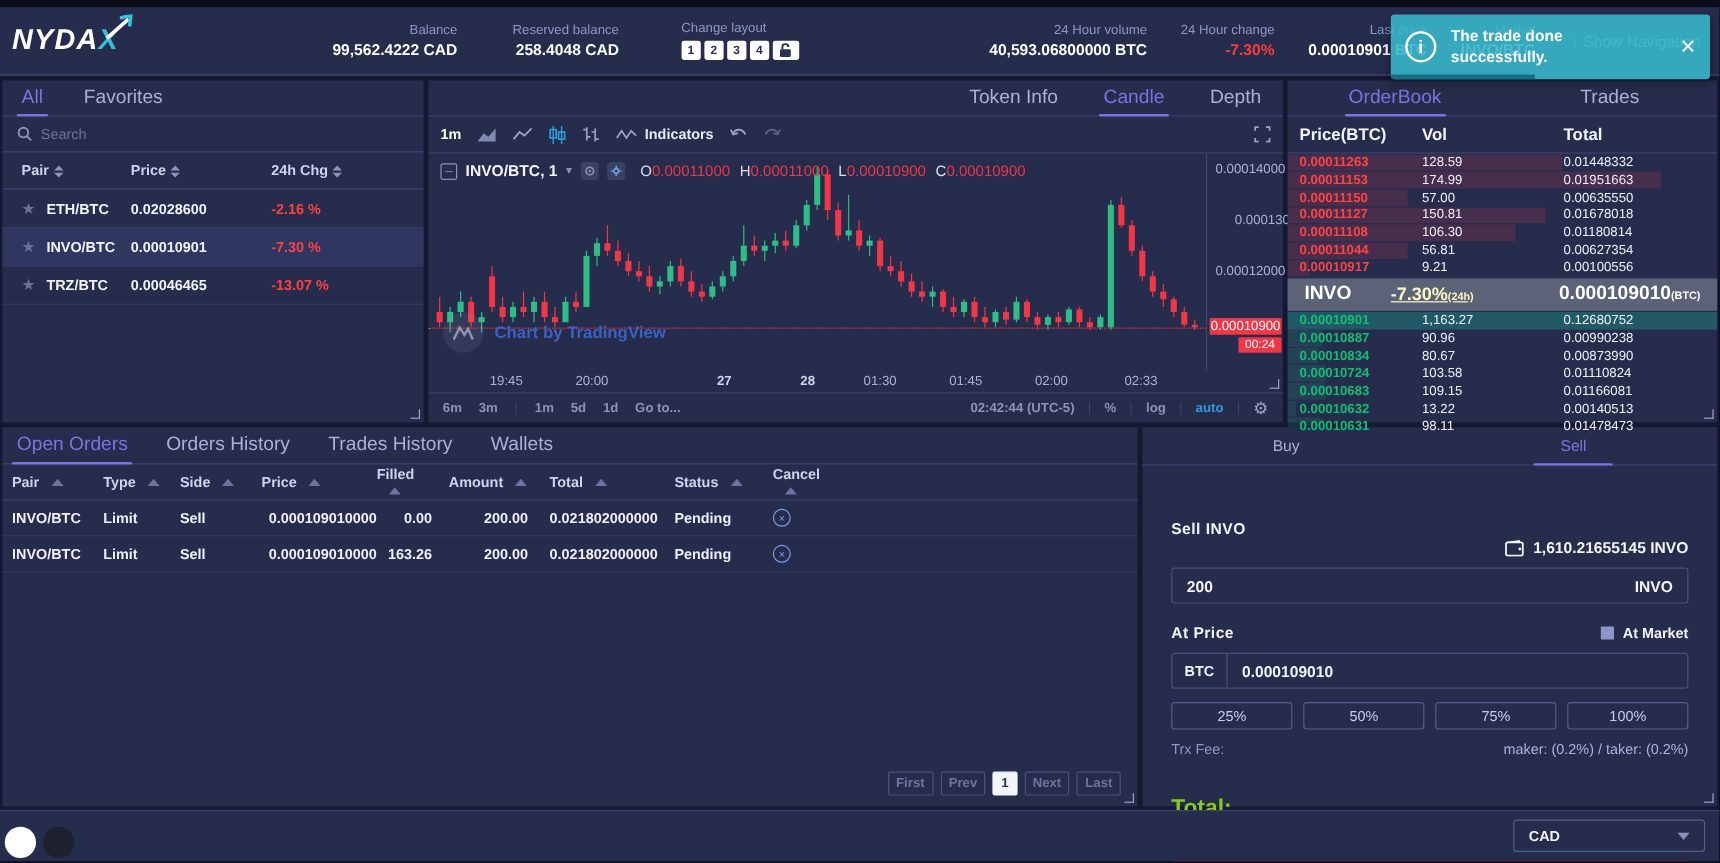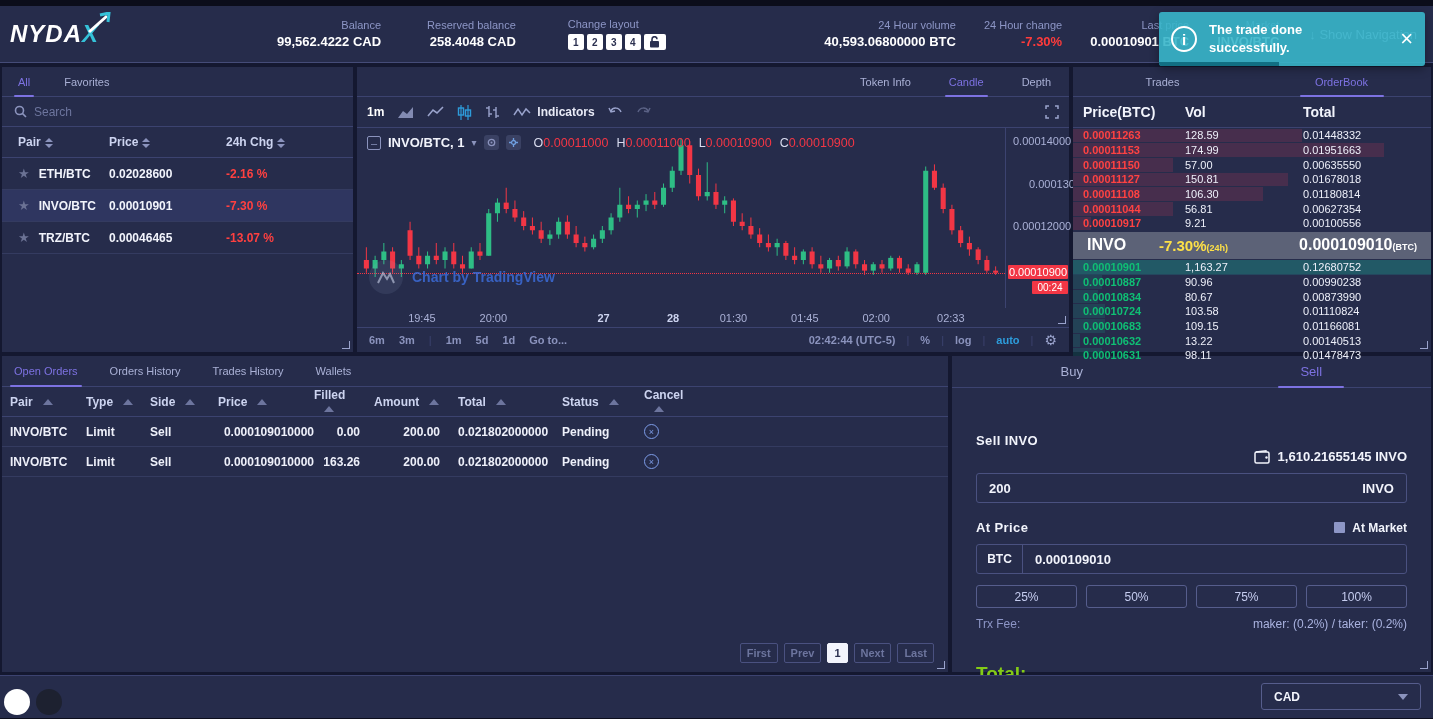--- a/index.html
+++ b/index.html
@@ -37,21 +37,21 @@
   
   .panel { position:absolute; background:#262c4b; }
   .pairs-panel  { left:2px;    top:67px;  width:351px; height:285px; }
   .chart-panel  { left:357px;  top:67px;  width:712px; height:285px; display:flex; flex-direction:column; }
   .book-panel   { left:1073px; top:67px;  width:358px; height:285px; }
   .orders-panel { left:2px;    top:356px; width:946px; height:316px; }
   .trade-panel  { left:952px;  top:356px; width:479px; height:316px; }
   .rsz { position:absolute; right:3px; bottom:3px; width:8px; height:8px; border-right:1px solid #9aa3cc; border-bottom:1px solid #9aa3cc; cursor:nwse-resize; }
 
   .tabrow { display:flex; align-items:center; border-bottom:1px solid #3c4370; height:30px; }
-  .tab { font-size:11px; color:#aab1d6; padding:0 4px; height:100%; display:flex; align-items:center; position:relative; cursor:pointer; white-space:nowrap; }
+  .tab { font-size:16px; color:#aab1d6; padding:0 4px; height:100%; display:flex; align-items:center; position:relative; cursor:pointer; white-space:nowrap; }
   .tab.active { color:#7d72e2; }
   .tab.active::after { content:""; position:absolute; left:0; right:0; bottom:-1px; height:2px; background:#7d72e2; border-radius:1px; }
 
   
   .pairs-panel .tabrow { padding:0 12px; gap:26px; }
   .search-row { height:30px; border-bottom:1px solid #3c4370; display:flex; align-items:center; padding:0 12px; gap:7px; }
   .search-row input { background:transparent; border:none; outline:none; color:#cdd4f0; font-size:12px; width:200px; }
   .search-row input::placeholder { color:#6d759e; }
   .phead { display:flex; align-items:center; height:31px; border-bottom:1px solid #3c4370; font-size:12px; font-weight:bold; color:#cdd4f0; }
   .phead .c1 { padding-left:16px; width:107px; } .phead .c2 { width:117px; } .phead .c3 { width:110px; }
@@ -110,21 +110,21 @@
   .brow .bar { position:absolute; left:0; top:0.5px; bottom:0.5px; }
   .brow.ask .bar { background:rgba(235,60,90,0.17); }
   .brow.bid .bar { background:rgba(25,185,150,0.16); }
   .brow.hl { background:rgba(32,170,165,0.22); }
   .brow > span { position:relative; z-index:2; }
   .brow .p { padding-left:10px; width:112px; font-weight:bold; }
   .brow.ask .p { color:#ff4242; } .brow.bid .p { color:#0fbf74; }
   .brow .v { width:118px; color:#eef0fa; } .brow .t { width:120px; color:#eef0fa; }
   .ticker { height:27px; background:#5c6277; display:flex; align-items:center; padding:0 14px; margin:1px 0; }
   .ticker .sym { font-size:16px; font-weight:bold; color:#fff; width:72px; }
-  .ticker .chg { font-size:15px; font-weight:bold; color:#fde047; }
+  .ticker .chg { font-size:15px; font-weight:bold; color:#fef9c3;text-decoration:underline; }
   .ticker .chg small, .ticker .prc small { font-size:9px; font-weight:bold; }
   .ticker .prc { margin-left:auto; font-size:16px; font-weight:bold; color:#fff; }
 
   
   .orders-panel .tabrow { padding:0 8px; gap:24px; height:31px; }
   .ohead { display:flex; align-items:center; height:30px; border-bottom:1px solid #3c4370; font-size:12px; font-weight:bold; color:#cdd4f0; }
   .tri { display:inline-block; width:0; height:0; border-left:5px solid transparent; border-right:5px solid transparent; border-bottom:6px solid #6d759e; margin-left:10px; vertical-align:1px; }
   .oc1{width:84px;padding-left:8px;} .oc2{width:64px;} .oc3{width:64px;} .oc4{width:100px;text-align:right;} .oc5{width:46px;text-align:right;} .oc6{width:80px;text-align:right;} .oc7{width:102px;padding-left:18px;} .oc8{width:82px;padding-left:20px;} .oc9{width:78px;padding-left:20px;}
   .ohead .oc4,.ohead .oc5,.ohead .oc6 { text-align:left; }
   .ohead .oc4{padding-left:4px;} .ohead .oc5{padding-left:0;} .ohead .oc6{padding-left:14px;}
@@ -565,22 +565,22 @@
         <span class="auto">auto</span>
         <span class="sep">|</span>
         <span class="gear">⚙</span>
       </span>
     </div>
     <div class="rsz" style="bottom:28px"></div>
   </section>
 
   <section class="panel book-panel">
     <div class="tabrow">
+      <div class="tab active">OrderBook</div>
       <div class="tab">Trades</div>
-      <div class="tab active">OrderBook</div>
     </div>
     <div class="bhead">
       <div class="b1">Price(BTC)</div>
       <div class="b2">Vol</div>
       <div class="b3">Total</div>
     </div>
     <div id="ask-rows">
         <div class="brow ask">
           <div class="bar" style="width: 64%;"></div>
           <span class="p">0.00011263</span>

